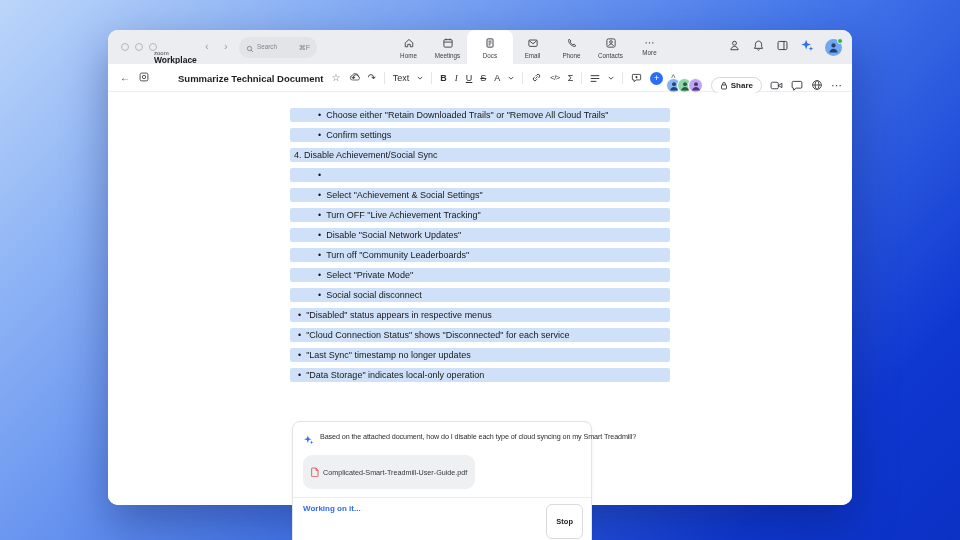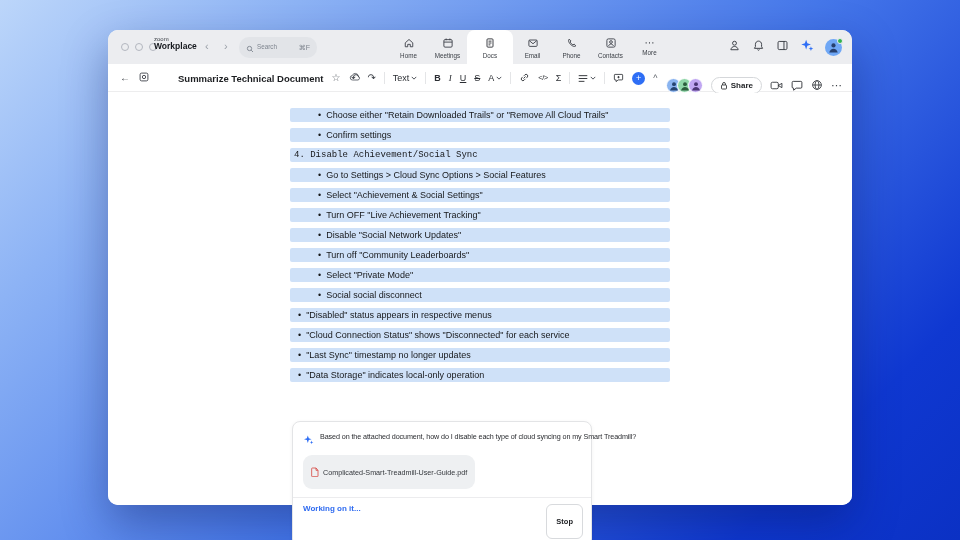--- a/index.html
+++ b/index.html
@@ -9,21 +9,21 @@
     background: linear-gradient(135deg,#bcd6fa 0%, #8db3f5 20%, #4577ea 55%, #0f38d1 85%, #0b31c4 100%);
     position:relative;
   }
   .window { position:absolute; left:108px; top:30px; width:744px; height:475px;
     border-radius:10px; background:#fff; box-shadow:0 18px 45px rgba(8,20,90,.38); }
 
   
   .titlebar { position:absolute; left:0; top:0; right:0; height:34px; background:#ecedf0; border-radius:10px 10px 0 0; }
   .traffic { position:absolute; left:13px; top:13px; display:flex; gap:6px; }
   .tl { width:8px; height:8px; border-radius:50%; border:1px solid #b3b7bf; background:#ecedf0; }
-  .logo { position:absolute; left:46px; top:6px; display:flex; flex-direction:column; line-height:1.05; }
+  .logo { position:absolute; left:46px; top:20px; display:flex; flex-direction:column; line-height:1.05; }
   .logo-top { font-size:6px; color:#3c4047; }
   .logo-bottom { font-size:8.5px; font-weight:bold; color:#15181d; }
   .navchev { position:absolute; top:10px; font-size:11px; color:#9aa0a8; cursor:default; }
   .search { position:absolute; left:131px; top:7px; width:78px; height:21px; background:#e2e4e8;
     border-radius:10px; display:flex; align-items:center; padding:0 7px; gap:3px; }
   .search-text { width:20px; font-size:6.3px; line-height:6.8px; color:#7e848e; word-break:break-all; }
   .search-kbd { margin-left:auto; font-size:7px; color:#7e848e; }
   .navtabs { position:absolute; left:281px; top:0; height:34px; display:flex; align-items:stretch; }
   .tab { width:39px; display:flex; flex-direction:column; align-items:center; justify-content:center; gap:2px;
     color:#3c4047; font-size:6.3px; padding-top:1px; }
@@ -38,36 +38,36 @@
   .toolbar { position:absolute; left:0; top:34px; right:0; height:28px; background:#fff; border-bottom:1px solid #ededee; }
   .tb-left { position:absolute; left:12px; top:0; height:28px; display:flex; align-items:center; gap:8px; }
   .glyph { font-size:10px; color:#3c4047; line-height:1; }
   .doc-title { font-size:9.5px; font-weight:600; color:#1c1e21; white-space:nowrap;margin-left:20px; }
   .tb-center { position:absolute; left:243px; top:0; height:28px; display:flex; align-items:center; gap:8px; }
   .vd { width:1px; height:12px; background:#e4e5e7; }
   .fmt { font-size:9px; color:#2b2e33; line-height:1; }
   .fmt.u { text-decoration:underline; }
   .fmt.s { text-decoration:line-through; }
   .fmt.i { font-style:italic; font-family:"Liberation Serif", serif; }
-  .withchev { display:flex; align-items:center; gap:2px; }
+  .withchev { display:flex; align-items:center; gap:8px; }
   .plus-btn { width:13px; height:13px; border-radius:50%; background:#2e6ef5; color:#fff; font-size:9px;
     display:flex; align-items:center; justify-content:center; line-height:1; }
   .tb-right { position:absolute; right:10px; top:0; height:43px; display:flex; align-items:center; gap:8px; }
   .presence { display:flex; }
   .p-av { width:15px; height:15px; border-radius:50%; border:1.5px solid #fff; margin-left:-4px; position:relative; }
   .p-av:first-child { margin-left:0; }
   .share-btn { display:flex; align-items:center; gap:3px; border:1px solid #d5d7da; border-radius:12px;
     padding:3px 8px; font-size:8px; font-weight:600; color:#1c1e21; background:#fff; }
 
   
   .content { position:absolute; left:0; top:63px; right:0; bottom:0; background:#fff; border-radius:0 0 10px 10px; }
   .doc-lines { position:absolute; left:182px; top:15px; width:380px; }
   .doc-line { height:14px; background:#cfe1f8; border-radius:2px; display:flex; align-items:center;
     font-size:9px; color:#17181a; margin-bottom:6px; white-space:nowrap; overflow:hidden; }
-  .indent-0 { padding-left:4px;font-family:Liberation Mono, monospace; }
+  .indent-0 { padding-left:4px; }
   .indent-1 { padding-left:8px; }
   .indent-2 { padding-left:28px; }
   .bullet { margin-right:5px; font-size:9px; }
 
   
   .ai-panel { position:absolute; left:184px; top:328px; width:300px; background:#fff;
     border:1px solid #e3e4e6; border-radius:8px; box-shadow:0 1px 4px rgba(0,0,0,.05); }
   .q-row { display:flex; align-items:flex-start; gap:6px; padding:9px 10px 4px 10px; }
   .q-text { font-size:7.2px; color:#2a2c30; white-space:nowrap; letter-spacing:-0.1px; padding-top:1px; }
   .chip-row { padding:2px 10px 8px 10px; }
@@ -297,21 +297,20 @@
         </div>
         <div class="doc-line indent-2">
           <span class="bullet">•</span>
           <span>Confirm settings</span>
         </div>
         <div class="doc-line indent-0">
           <span>4. Disable Achievement/Social Sync</span>
         </div>
         <div class="doc-line indent-2">
           <span class="bullet">•</span>
-          <span>Go to Settings &gt; Cloud Sync Options &gt; Social Features</span>
         </div>
         <div class="doc-line indent-2">
           <span class="bullet">•</span>
           <span>Select "Achievement &amp; Social Settings"</span>
         </div>
         <div class="doc-line indent-2">
           <span class="bullet">•</span>
           <span>Turn OFF "Live Achievement Tracking"</span>
         </div>
         <div class="doc-line indent-2">

